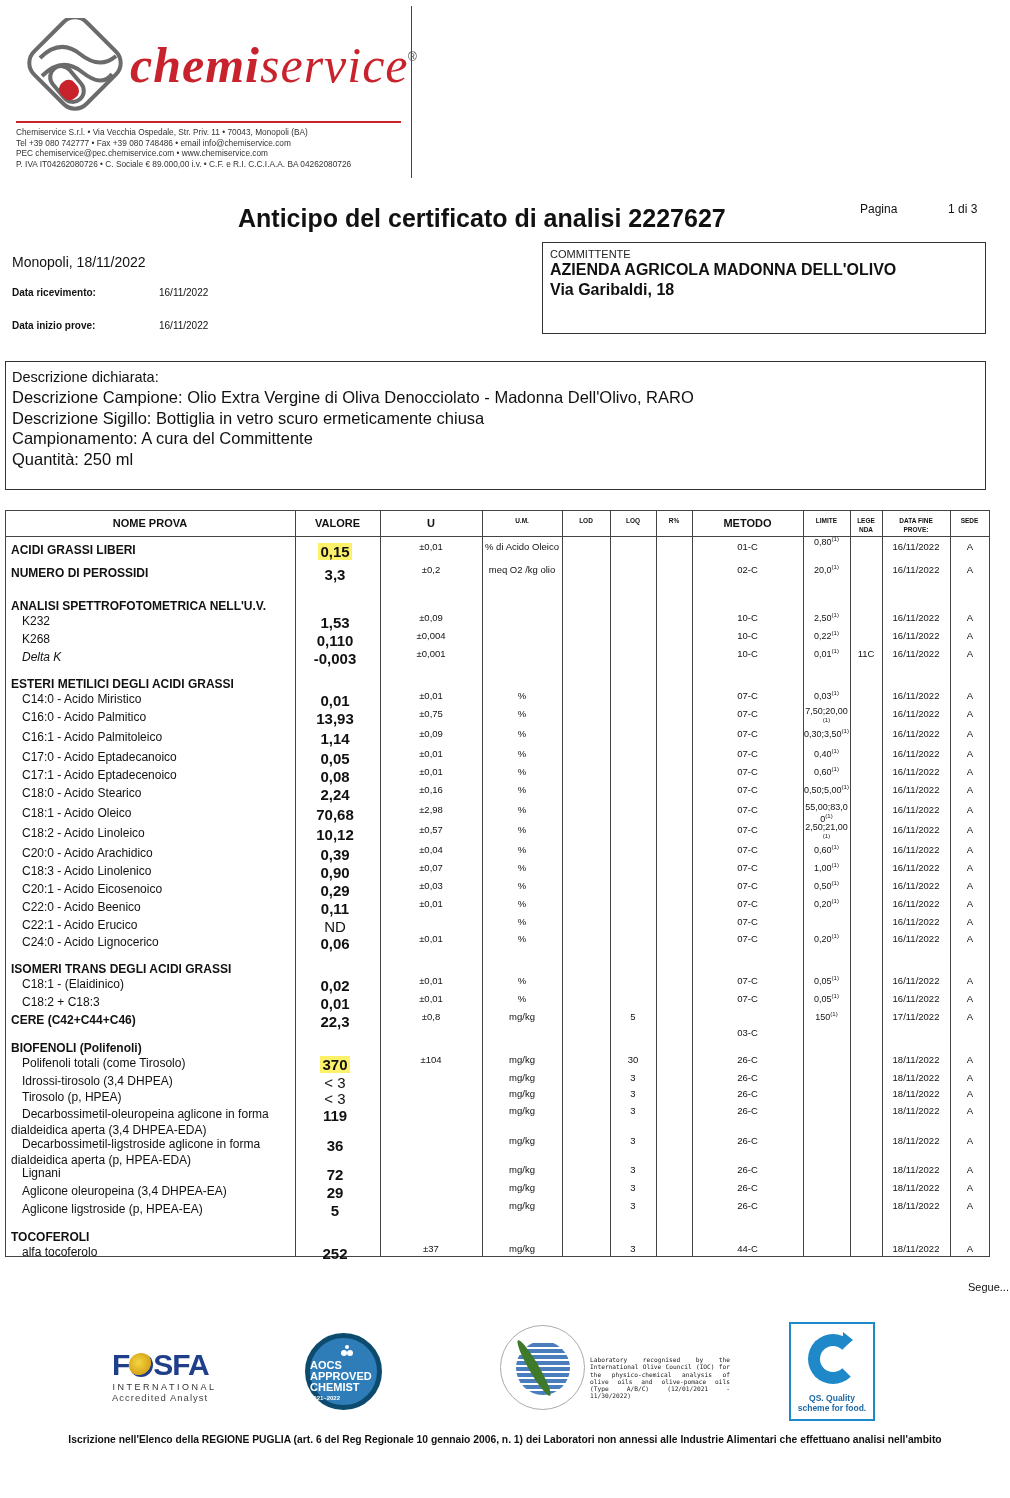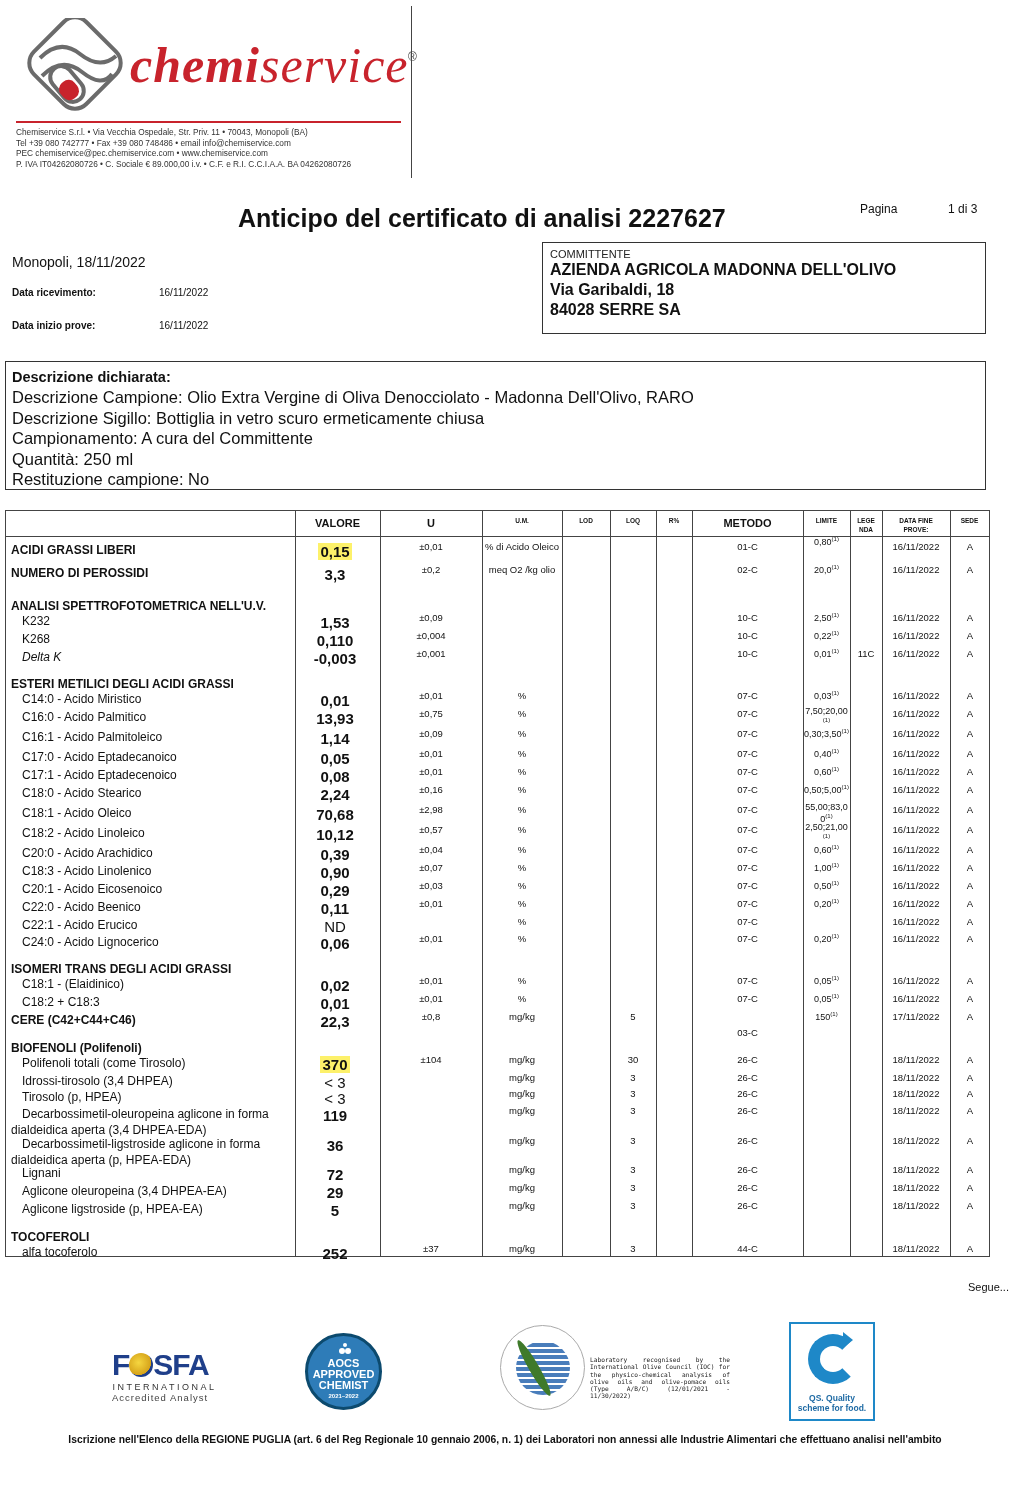--- a/index.html
+++ b/index.html
@@ -26,21 +26,21 @@
   .info-row { position: absolute; left: 12px; font-size: 10px; }
   .info-row .lbl { font-weight: bold; display: inline-block; width: 147px; }
   .row-ric { top: 287px; }
   .row-ini { top: 320px; }
 
   .client-box { position: absolute; left: 542px; top: 242px; width: 444px; height: 92px; border: 1px solid #333; padding: 5px 7px; }
   .client-box .cl { font-size: 11px; color: #222; }
   .client-box .cn { font-size: 16px; font-weight: bold; line-height: 20px; }
 
   .desc-box { position: absolute; left: 5px; top: 361px; width: 981px; height: 129px; border: 1px solid #333; padding: 5px 6px; font-size: 16.5px; line-height: 20.4px; }
-  .desc-box .dh { font-weight: bold; font-size: 14.5px; }
+  .desc-box .dh { font-weight: normal; font-size: 14.5px; }
 
   
   .tbl { position: absolute; left: 5px; top: 510px; width: 985px; height: 747px; }
   .vline { position: absolute; top: 0; bottom: 0; width: 1px; background: #444; }
   .hline { position: absolute; left: 0; right: 0; height: 1px; background: #444; }
   .th { position: absolute; top: 0; height: 26px; display: flex; align-items: center; justify-content: center; text-align: center; font-weight: bold; line-height: 9px; }
   .th.big { font-size: 11px; }
   .th.sm { font-size: 6.5px; }
 
   .cell { position: absolute; white-space: nowrap; }
@@ -63,21 +63,21 @@
 
   .segue { position: absolute; left: 968px; top: 1281px; font-size: 11px; }
 
   
   .fosfa { position: absolute; left: 112px; top: 1350px; width: 105px; }
   .fosfa .fname { font-size: 30px; font-weight: bold; color: #1f3f8a; letter-spacing: -1px; line-height: 30px; }
   .fosfa .fname .globe { display: inline-block; width: 24px; height: 24px; border-radius: 50%; background: radial-gradient(circle at 40% 40%, #f5d640, #d6a31a 60%, #1f3f8a 62%); vertical-align: -2px; }
   .fosfa .fint { font-size: 9px; letter-spacing: 2.5px; color: #333; margin-top: 2px; text-align: center; }
   .fosfa .facc { font-size: 9.5px; letter-spacing: 1px; color: #444; }
 
-  .aocs { position: absolute; left: 305px; top: 1333px; width: 77px; height: 77px; border-radius: 50%; background: #2e7cb8; color: #fff; text-align: center; font-weight: bold; border: 3px solid #0c4a6e; }
+  .aocs { position: absolute; left: 305px; top: 1333px; width: 77px; height: 77px; border-radius: 50%; background: #2e7cb8; color: #fff; font-weight: bold; border: 5px solid #0c4a6e; }
   .aocs .a1 { font-size: 11px; line-height: 11px; margin-top: 22px; }
   .aocs .a2 { font-size: 6px; margin-top: 2px; }
   .aocs .ico { position: absolute; left: 30px; top: 7px; width: 14px; height: 12px; }
 
   .ioc-emblem { position: absolute; left: 500px; top: 1325px; width: 85px; height: 85px; border-radius: 50%; border: 1px solid #aaa; background: #fff; }
   .ioc-emblem .globe { position: absolute; left: 15px; top: 15px; width: 54px; height: 54px; border-radius: 50%; background: repeating-linear-gradient(0deg, #2a67b0 0 4px, #fff 4px 6px), #2a67b0; opacity: 0.85; }
   .ioc-emblem .leaf { position: absolute; left: 28px; top: 10px; width: 10px; height: 64px; background: #3f7a2a; border-radius: 50%; transform: rotate(-30deg); }
   .ioc-text { position: absolute; left: 590px; top: 1356px; width: 140px; font-family: "DejaVu Sans Mono", monospace; font-size: 6.2px; line-height: 7.3px; color: #222; text-align: justify; }
 
   .qs { position: absolute; left: 789px; top: 1322px; width: 86px; height: 99px; border: 2px solid #1e88c8; background: #fff; }
@@ -121,30 +121,28 @@
   <span class="lbl">Data ricevimento:</span><span>16/11/2022</span>
 </div>
 <div class="info-row row-ini">
   <span class="lbl">Data inizio prove:</span><span>16/11/2022</span>
 </div>
 
 <div class="client-box">
   <div class="cl">COMMITTENTE</div>
   <div class="cn">AZIENDA AGRICOLA MADONNA DELL'OLIVO</div>
   <div class="cn">Via Garibaldi, 18</div>
-  <div class="cn">84028 SERRE SA</div>
 </div>
 
 <div class="desc-box">
   <div class="dh">Descrizione dichiarata:</div>
   <div>Descrizione Campione: Olio Extra Vergine di Oliva Denocciolato - Madonna Dell'Olivo, RARO</div>
   <div>Descrizione Sigillo: Bottiglia in vetro scuro ermeticamente chiusa</div>
   <div>Campionamento: A cura del Committente</div>
   <div>Quantità: 250 ml</div>
-  <div>Restituzione campione: No</div>
 </div>
 
 <div class="tbl" id="results-table">
   <div class="hline" style="top:0"></div>
   <div class="hline" style="top:26px"></div>
   <div class="hline" style="top:746px"></div>
 
   <div class="vline" style="left:0"></div>
   <div class="vline" style="left:290px"></div>
   <div class="vline" style="left:375px"></div>
@@ -152,20 +150,21 @@
   <div class="vline" style="left:557px"></div>
   <div class="vline" style="left:605px"></div>
   <div class="vline" style="left:651px"></div>
   <div class="vline" style="left:687px"></div>
   <div class="vline" style="left:798px"></div>
   <div class="vline" style="left:845px"></div>
   <div class="vline" style="left:877px"></div>
   <div class="vline" style="left:945px"></div>
   <div class="vline" style="left:984px"></div>
 
+  <div class="th big" style="left:0;width:290px">NOME PROVA</div>
   <div class="th big" style="left:290px;width:85px">VALORE</div>
   <div class="th big" style="left:375px;width:102px">U</div>
   <div class="th sm" style="left:477px;width:80px;align-items:flex-start;padding-top:6px">U.M.</div>
   <div class="th sm" style="left:557px;width:48px;align-items:flex-start;padding-top:6px">LOD</div>
   <div class="th sm" style="left:605px;width:46px;align-items:flex-start;padding-top:6px">LOQ</div>
   <div class="th sm" style="left:651px;width:36px;align-items:flex-start;padding-top:6px">R%</div>
   <div class="th big" style="left:687px;width:111px">METODO</div>
   <div class="th sm" style="left:798px;width:47px;align-items:flex-start;padding-top:6px">LIMITE</div>
   <div class="th sm" style="left:849px;width:24px;align-items:flex-start;padding-top:6px">LEGE NDA</div>
   <div class="th sm" style="left:881px;width:60px;align-items:flex-start;padding-top:6px">DATA FINE PROVE:</div>

